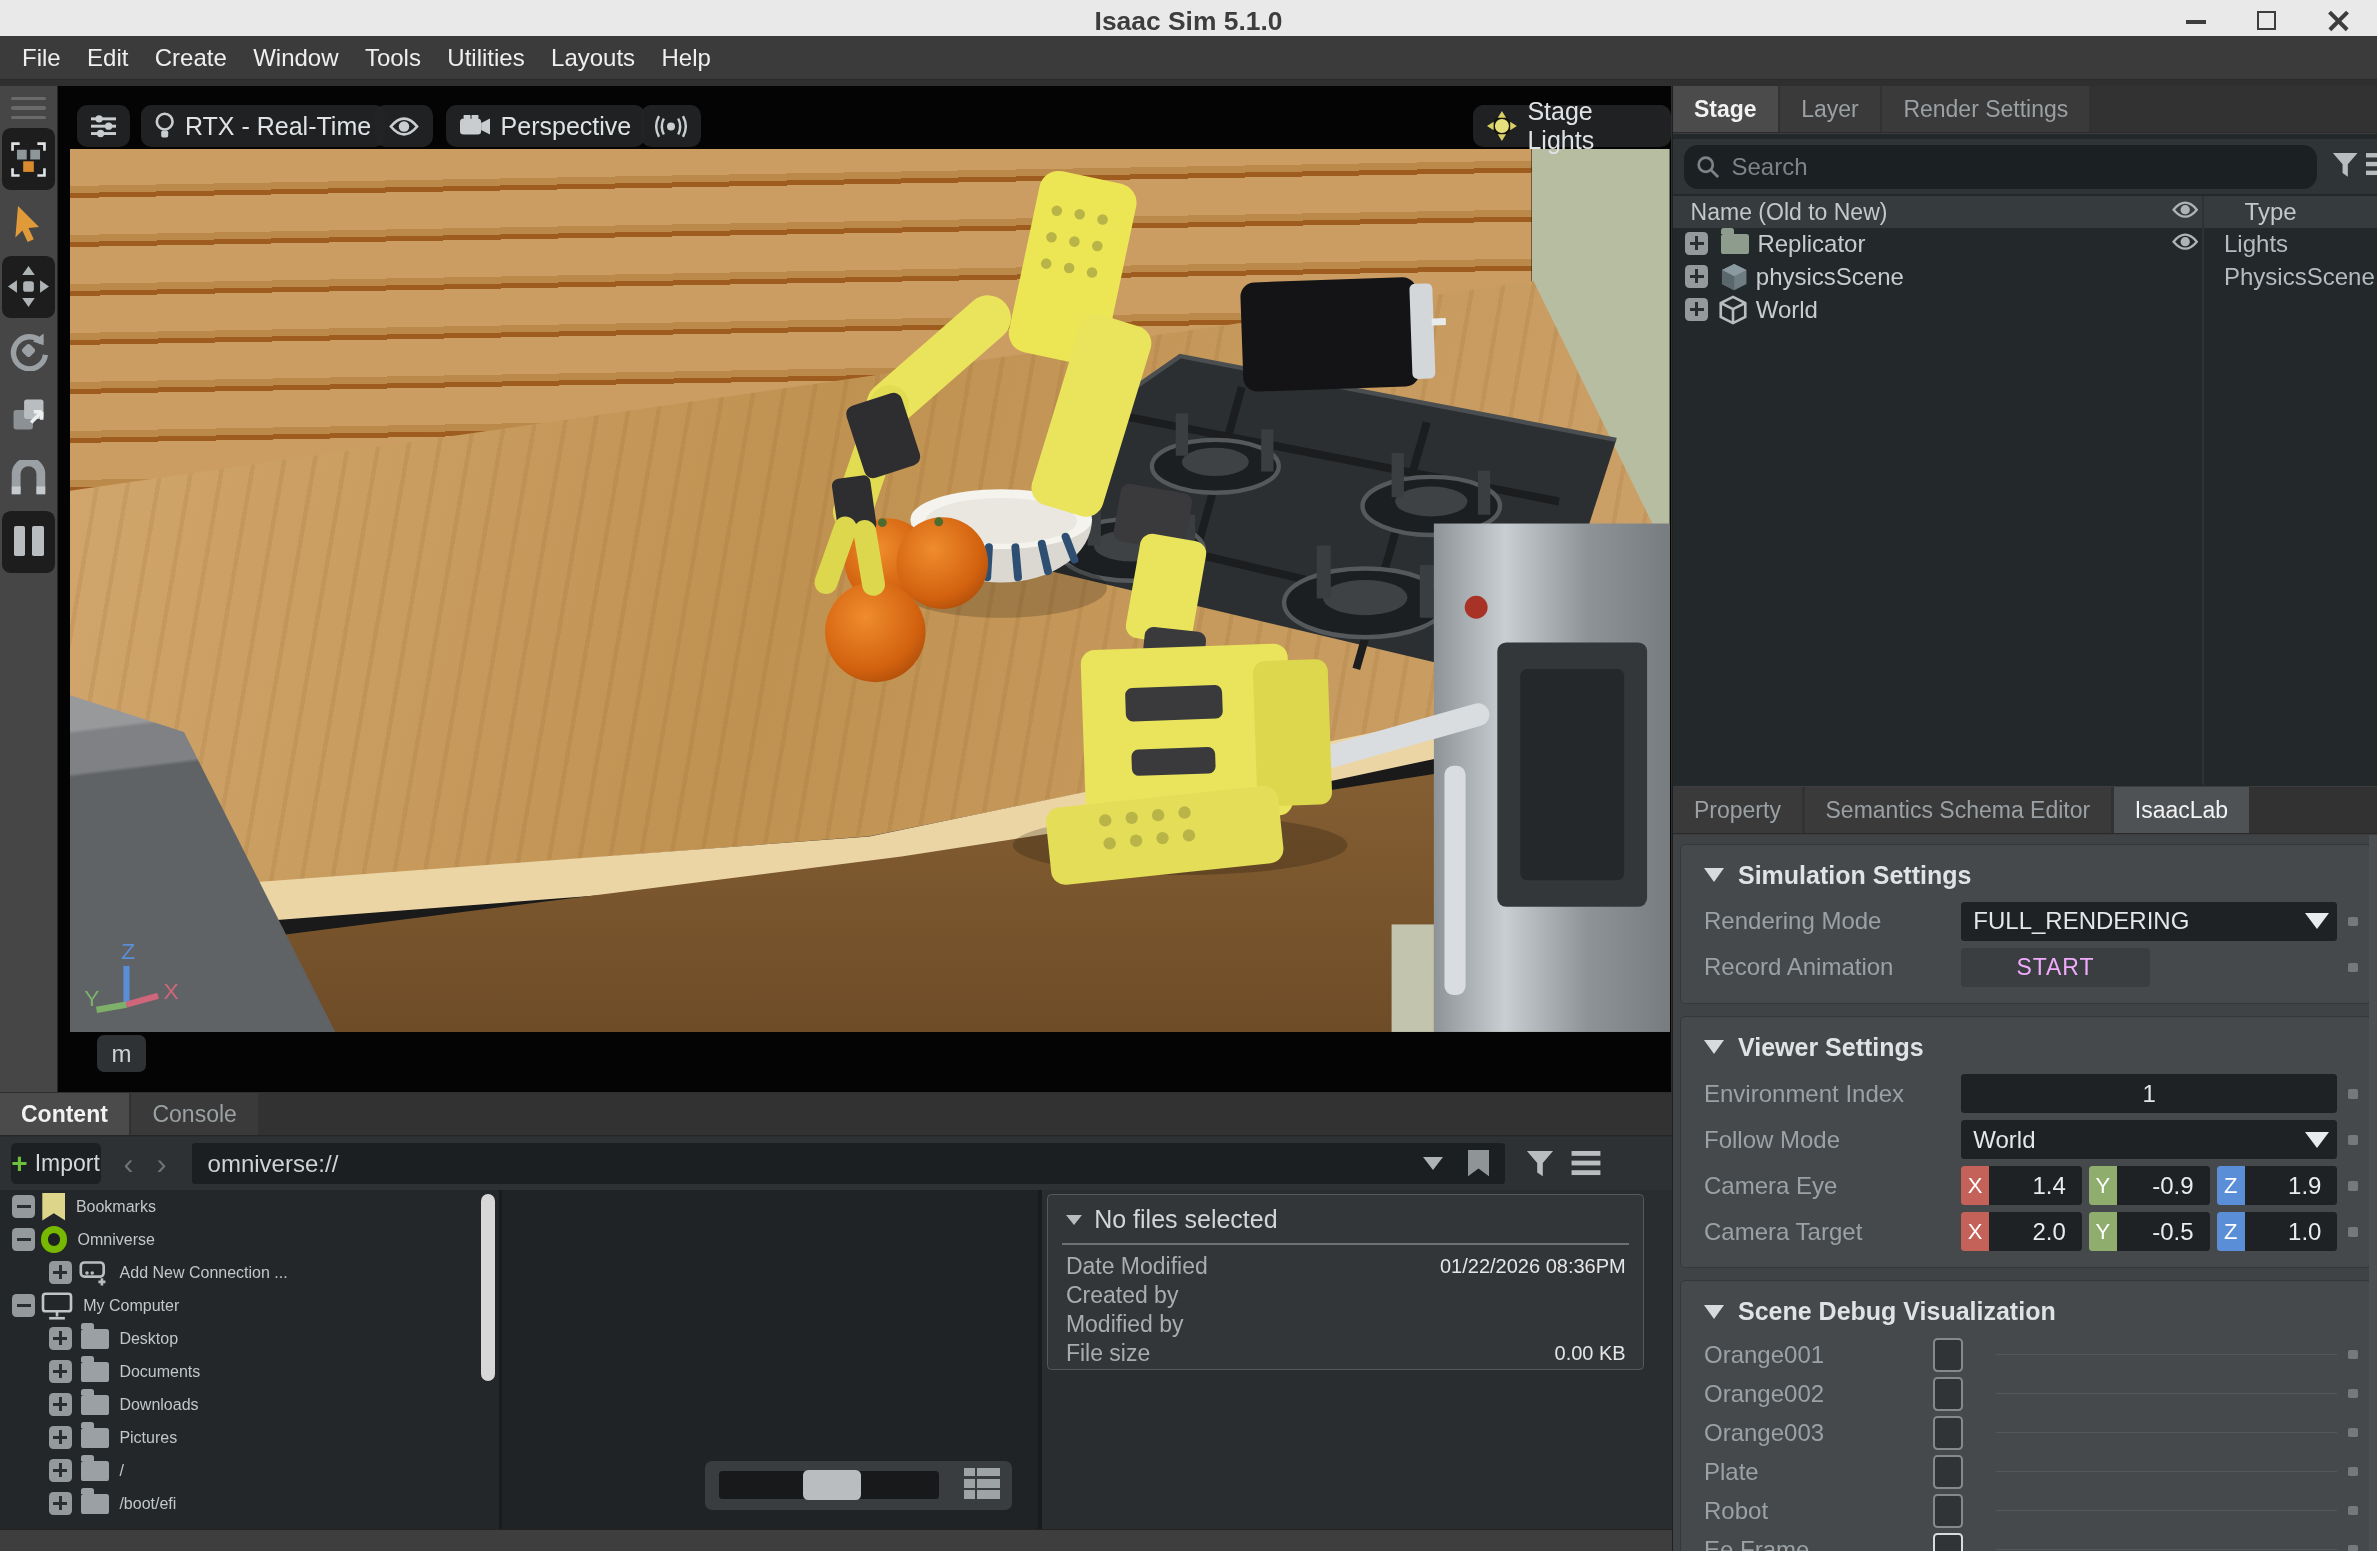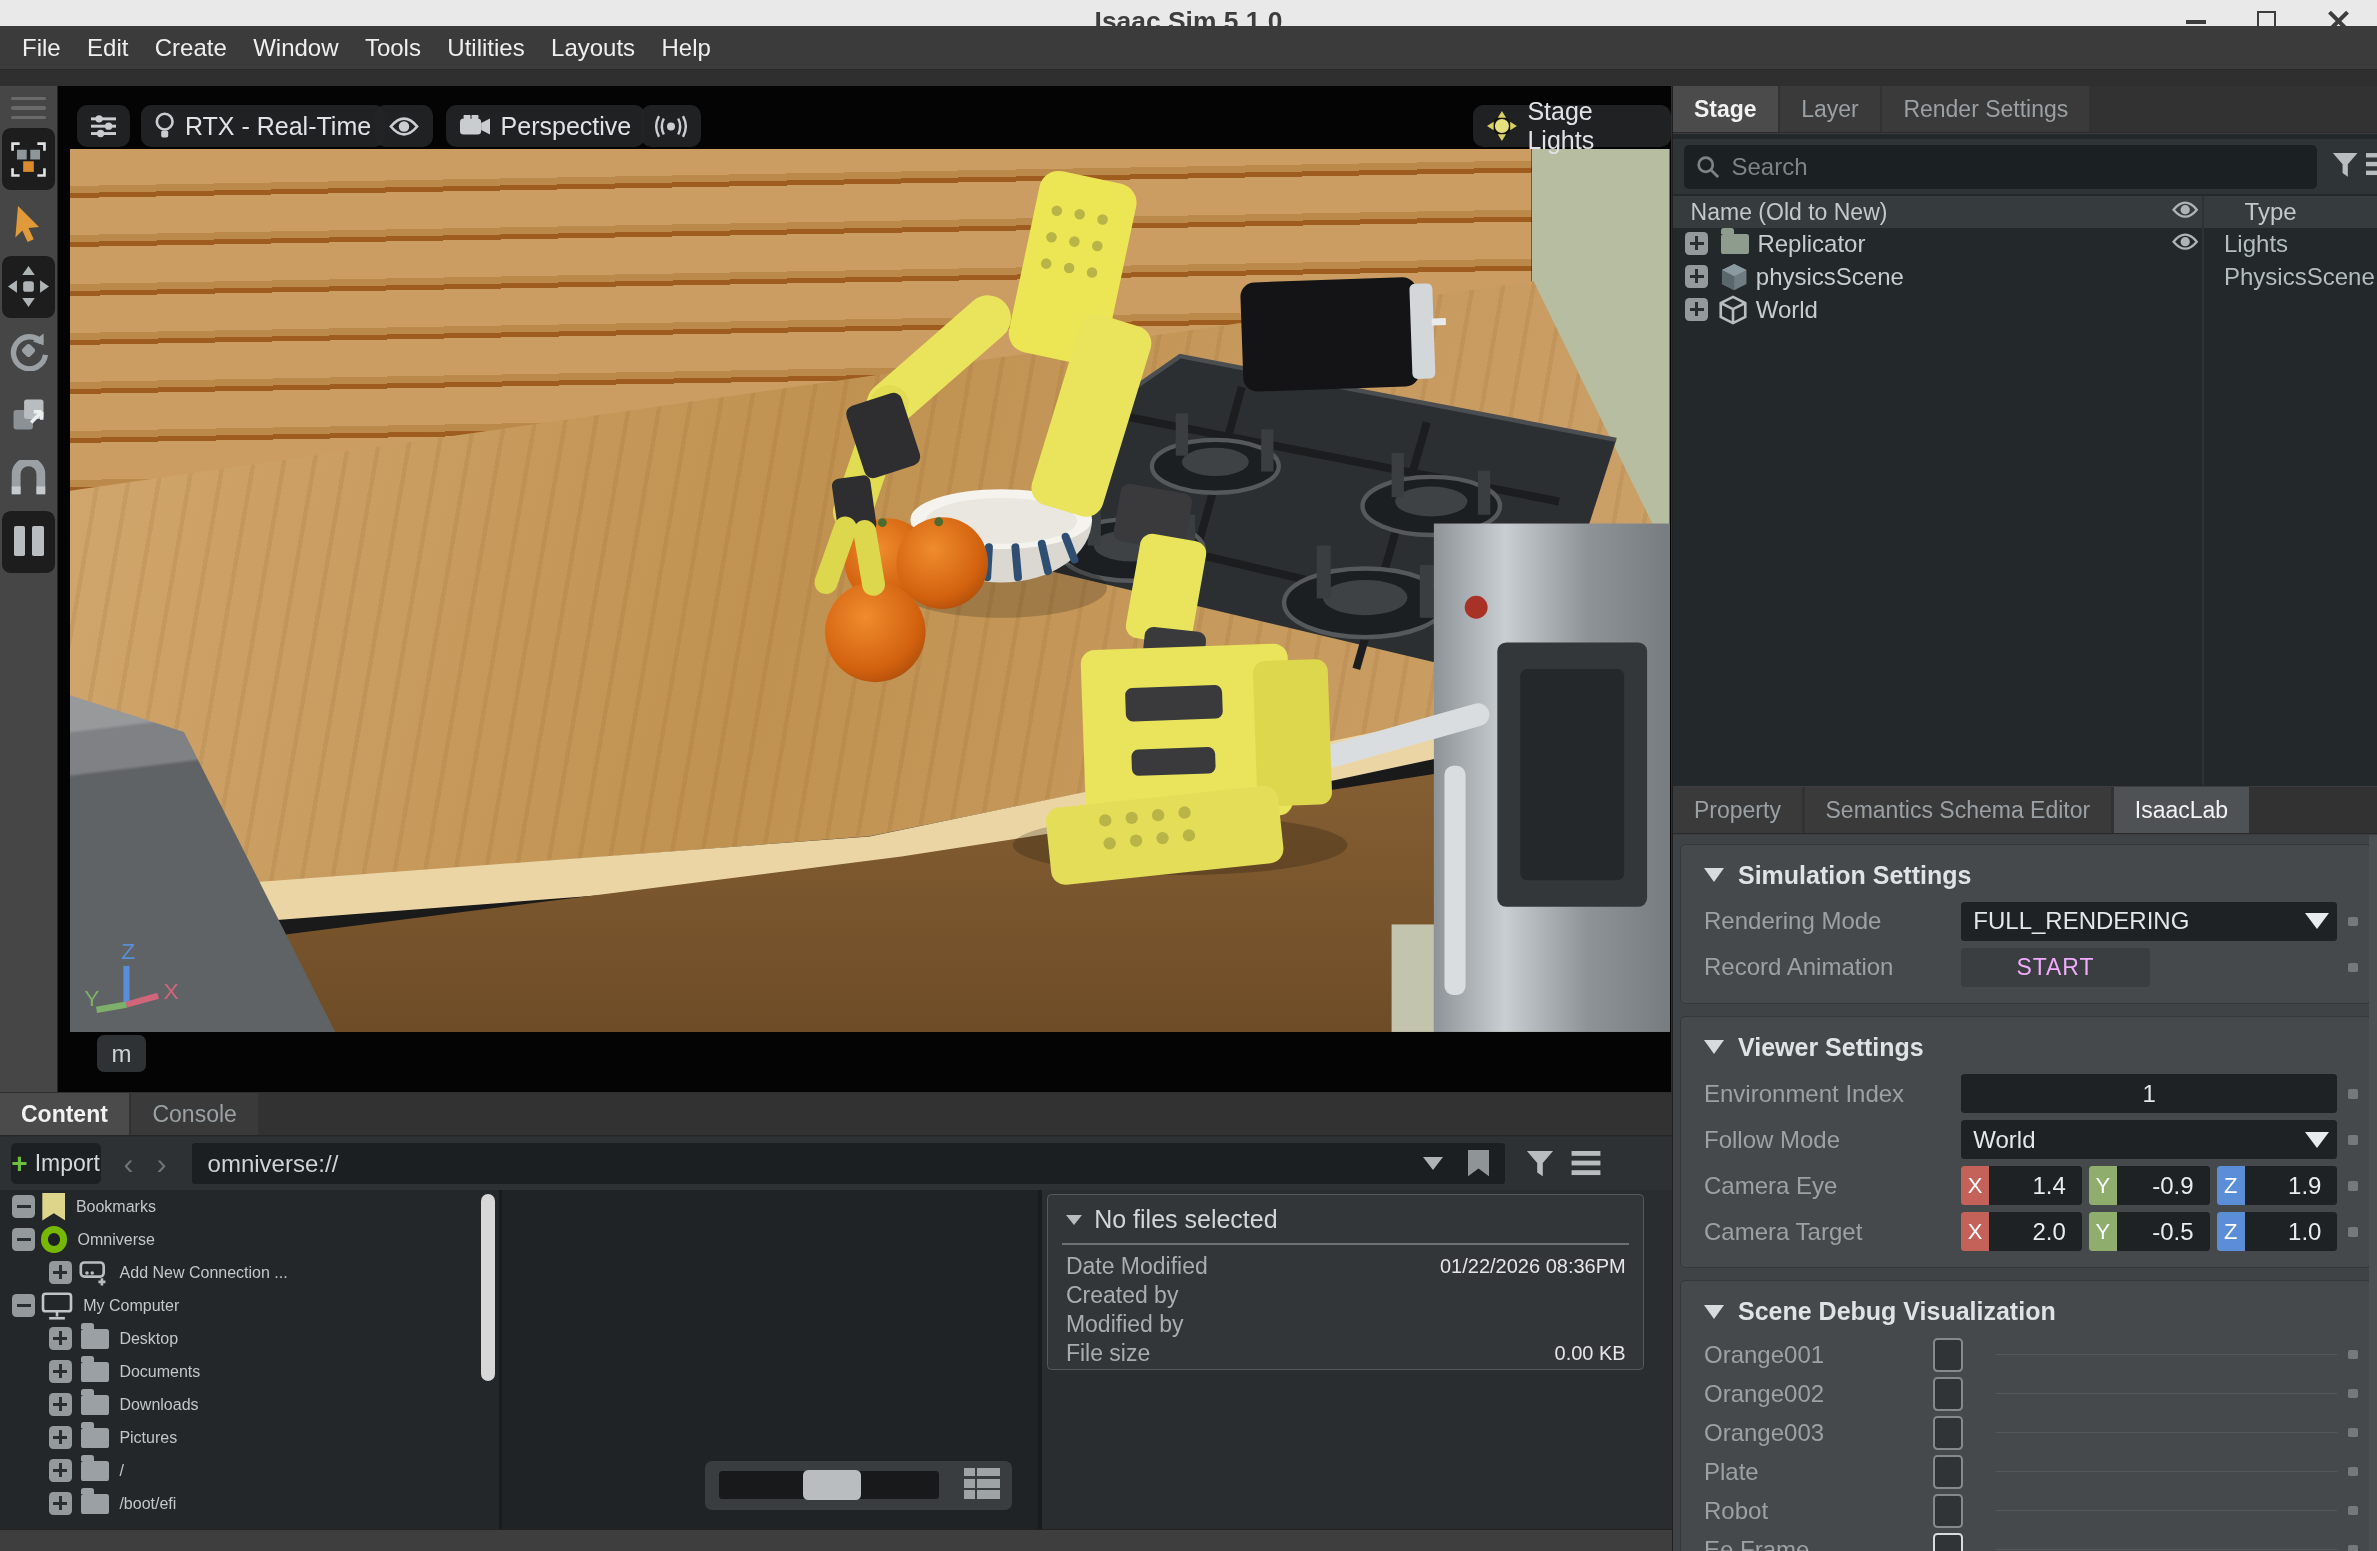--- a/index.html
+++ b/index.html
@@ -11,21 +11,21 @@
   .titlebar .title{position:absolute;left:0;right:0;top:6.2px;text-align:center;
        color:#3d3d3d;font-size:26.4px;font-weight:bold;}
   .win-btns{position:absolute;right:23px;top:5.3px;display:flex;gap:39px;align-items:center;height:32px;}
   .wb{width:32px;height:32px;position:relative;cursor:default;}
   .wb-min::before{content:"";position:absolute;left:6.2px;top:15px;width:19.4px;height:3.5px;background:#3d3d3d;}
   .wb-max::before{content:"";position:absolute;left:6.2px;top:6.2px;width:15px;height:15px;border:2.6px solid #3d3d3d;}
   .wb-close::before,.wb-close::after{content:"";position:absolute;left:3.5px;top:14px;width:25px;height:3.5px;background:#3d3d3d;}
   .wb-close::before{transform:rotate(45deg);} .wb-close::after{transform:rotate(-45deg);}
 
   
-  .menubar{position:absolute;left:0;top:26px;width:2377px;height:44px;background:#3b3b3b;
+  .menubar{position:absolute;left:0;top:36px;width:2377px;height:44px;background:#3b3b3b;
       display:flex;align-items:center;padding-left:8.8px;box-sizing:border-box;border-bottom:1.8px solid #2a2a2a;}
   .menu-item{color:#efefef;font-size:24px;padding:0 13.2px;}
 
   
   .left-toolbar{position:absolute;left:0;top:86px;width:58px;height:1006px;background:#464646;border-right:1.8px solid #262626;box-sizing:border-box;}
   .grip{margin:10.6px 10.6px 8.8px 10.6px;}
   .grip i{display:block;height:3.5px;background:#6a6a6a;margin-bottom:6.2px;border-radius:1.8px;}
   .tool{width:53px;height:62px;margin:1.8px auto;display:flex;align-items:center;justify-content:center;border-radius:8.8px;}
   .tool.active{background:#1d1d1d;}
   .tool svg{display:block;}
@@ -64,21 +64,21 @@
   .m-chip{position:absolute;left:39px;top:949px;width:49px;height:37px;background:#2f3234;border-radius:7px;
      color:#cfd3d5;font-size:24px;display:flex;align-items:center;justify-content:center;}
 
   
   .right-panel{position:absolute;left:1672px;top:86px;width:706px;height:1465px;background:#3d3d3d;border-left:1.8px solid #202020;box-sizing:border-box;}
   .rp-tabs{position:absolute;left:0;top:0;width:100%;height:46px;background:#323232;display:flex;border-bottom:1.8px solid #2a2a2a;}
   .tab{font-size:23px;color:#9aa0a3;padding:0 21px;display:flex;align-items:center;background:#3a3a3a;margin-right:2.6px;}
   .tab.active{background:#4b4b4b;color:#f2f2f2;font-weight:bold;}
   .stage-body{position:absolute;left:0;top:48px;width:100%;height:652px;background:#23282b;}
   .search-row{position:absolute;left:0;top:5.3px;width:100%;height:55px;background:#2f3437;}
-  .search-field{position:absolute;left:10.6px;top:5.3px;width:633px;height:44px;background:#1b2023;border-radius:5px;
+  .search-field{position:absolute;left:10.6px;top:5.3px;width:633px;height:44px;background:#1b2023;border-radius:14px;
      display:flex;align-items:center;padding:0 12.3px;box-sizing:border-box;gap:10.6px;}
   .search-field input{background:transparent;border:none;outline:none;color:#cfd3d5;font-size:24px;width:529px;font-family:"Liberation Sans",sans-serif;}
   .search-field input::placeholder{color:#7d8487;}
   .icon-btn{display:flex;align-items:center;justify-content:center;}
   .stage-head{position:absolute;left:0;top:62px;width:100%;height:32px;background:#363b3e;display:flex;align-items:center;font-size:23px;color:#c3c8cb;}
   .stage-col-name{padding-left:17.6px;width:476px;}
   .stage-rows{position:absolute;left:0;top:93px;width:100%;}
   .srow{height:33px;display:flex;align-items:center;font-size:24px;color:#c7ccce;}
   .srow .nm{margin-left:8.8px;}
   .stage-vline{position:absolute;left:529px;top:62px;width:1.8px;height:589px;background:#2d3235;}

